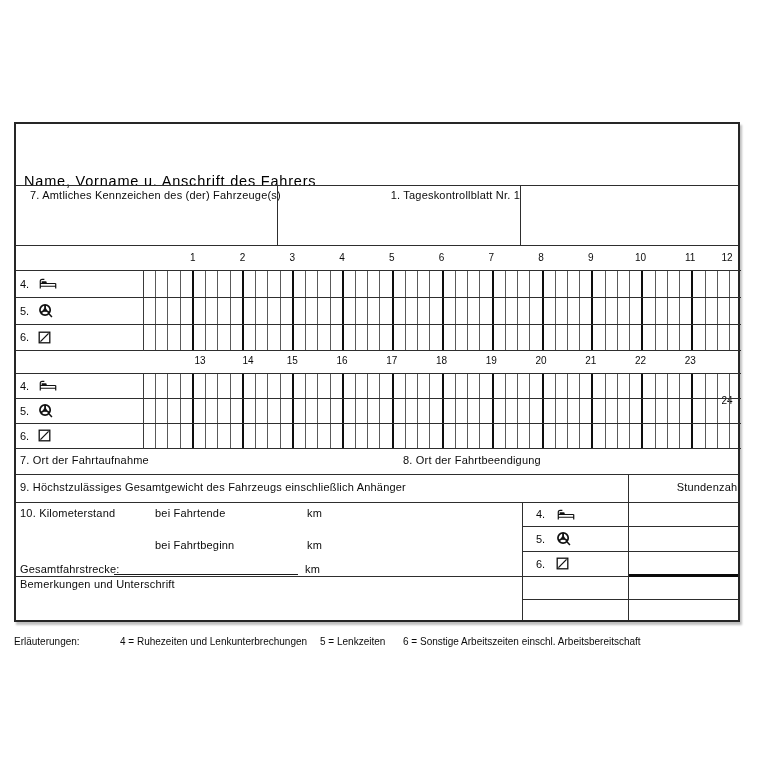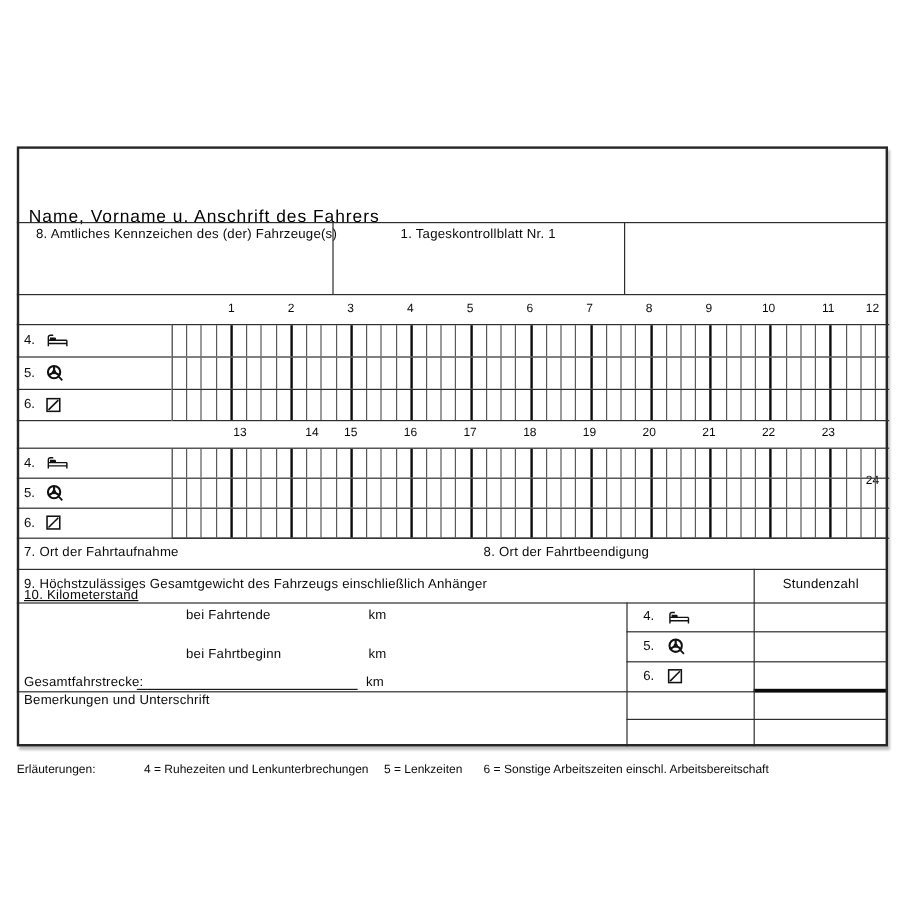--- a/index.html
+++ b/index.html
@@ -6,21 +6,21 @@
   .page{position:relative;width:760px;height:760px;background:#ffffff;overflow:hidden;
         font-family:"Liberation Sans", sans-serif;color:#0d0d0d;}
   .form{position:absolute;left:14px;top:122px;width:726px;height:500px;background:#fff;}
   .outer-border{position:absolute;left:0;top:0;right:0;bottom:0;border:2px solid #262626;
         box-shadow:2px 3px 2px rgba(0,0,0,0.25);pointer-events:none;}
   .hline{position:absolute;height:1px;background:#2e2e2e;}
   .vline{position:absolute;width:1px;background:#2e2e2e;}
   .thickline{position:absolute;height:3px;background:#0a0a0a;}
   .fillline{position:absolute;height:1px;background:#1a1a1a;}
   .lbl{position:absolute;font-size:11px;white-space:nowrap;color:#0b0b0b;letter-spacing:0.2px;}
-  .lbl.center{text-align:center;}
+  .lbl.center{text-align:right;}
   .title{font-size:14.5px;letter-spacing:0.8px;color:#000;}
   .hour-strip{position:absolute;left:0;width:726px;height:16px;}
   .hour-label{position:absolute;top:0;transform:translateX(-50%);font-size:10px;color:#0b0b0b;}
   .grid{position:absolute;left:129px;width:597px;border-top:1px solid #2e2e2e;border-left:1px solid #3a3a3a;box-sizing:content-box;}
   .grid-row{display:flex;border-bottom:1px solid #2e2e2e;box-sizing:border-box;}
   .gcell{flex:1 1 0;box-sizing:border-box;border-right:1px solid #5a5a5a;}
   .gcell.hr{border-right:2px solid #0d0d0d;}
   .gcell:last-child{border-right:none;}
   .rowlab{position:absolute;left:6px;width:120px;display:flex;align-items:center;gap:9px;}
   .catnum{font-size:11px;color:#0b0b0b;}
@@ -49,27 +49,27 @@
     <div class="cellarea" style="left:614px;top:380px;width:112px;height:24px;"></div>
     <div class="cellarea" style="left:614px;top:404px;width:112px;height:25px;"></div>
     <div class="cellarea" style="left:614px;top:429px;width:112px;height:25px;"></div>
     <div class="cellarea" style="left:614px;top:454px;width:112px;height:23px;"></div>
     <div class="cellarea" style="left:614px;top:477px;width:112px;height:23px;"></div>
     <div class="cellarea" style="left:508px;top:454px;width:106px;height:23px;"></div>
     <div class="cellarea" style="left:508px;top:477px;width:106px;height:23px;"></div>
     <div class="cellarea" style="left:0;top:454px;width:508px;height:46px;"></div>
 
     <div class="lbl title" style="left:10px;top:11px;margin-top:40px;">Name, Vorname u. Anschrift des Fahrers</div>
-    <div class="lbl" style="left:16px;top:67px;">8. Amtliches Kennzeichen des (der) Fahrzeuge(s)</div>
+    <div class="lbl" style="left:16px;top:67px;">7. Amtliches Kennzeichen des (der) Fahrzeuge(s)</div>
     <div class="lbl center" style="left:263px;top:67px;width:243px;">1. Tageskontrollblatt Nr. 1</div>
     <div class="lbl" style="left:6px;top:332px;">7. Ort der Fahrtaufnahme</div>
     <div class="lbl" style="left:389px;top:332px;">8. Ort der Fahrtbeendigung</div>
     <div class="lbl" style="left:6px;top:359px;">9. Höchstzulässiges Gesamtgewicht des Fahrzeugs einschließlich Anhänger</div>
     <div class="lbl center" style="left:614px;top:359px;width:112px;">Stundenzahl</div>
-    <div class="lbl" style="left:6px;top:368px;text-decoration:underline;">10. Kilometerstand</div>
+    <div class="lbl" style="left:6px;top:385px;">10. Kilometerstand</div>
     <div class="lbl" style="left:141px;top:385px;">bei Fahrtende</div>
     <div class="lbl" style="left:293px;top:385px;">km</div>
     <div class="lbl" style="left:141px;top:417px;">bei Fahrtbeginn</div>
     <div class="lbl" style="left:293px;top:417px;">km</div>
     <div class="lbl" style="left:6px;top:441px;">Gesamtfahrstrecke:</div>
     <div class="lbl" style="left:291px;top:441px;">km</div>
     <div class="fillline" style="left:100px;top:452px;width:184px;"></div>
     <div class="lbl" style="left:6px;top:456px;">Bemerkungen und Unterschrift</div>
 
     <div class="sumrow" style="top:380px;height:24px;">
@@ -317,21 +317,21 @@
           <div class="gcell"></div>
           <div class="gcell hr"></div>
           <div class="gcell"></div>
           <div class="gcell"></div>
           <div class="gcell"></div>
           <div class="gcell hr"></div>
         </div>
       </div>
       <div class="hour-strip" style="top: 233px;">
         <span class="hour-label" style="left: 186px;">13</span>
-        <span class="hour-label" style="left: 246px;">14</span>
+        <span class="hour-label" style="left: 234px;">14</span>
         <span class="hour-label" style="left: 278.25px;">15</span>
         <span class="hour-label" style="left: 328px;">16</span>
         <span class="hour-label" style="left: 377.75px;">17</span>
         <span class="hour-label" style="left: 427.5px;">18</span>
         <span class="hour-label" style="left: 477.25px;">19</span>
         <span class="hour-label" style="left: 527px;">20</span>
         <span class="hour-label" style="left: 576.75px;">21</span>
         <span class="hour-label" style="left: 626.5px;">22</span>
         <span class="hour-label" style="left: 676.25px;">23</span>
         <span class="hour-label" style="left: 713px; margin-top: 40px;">24</span>

